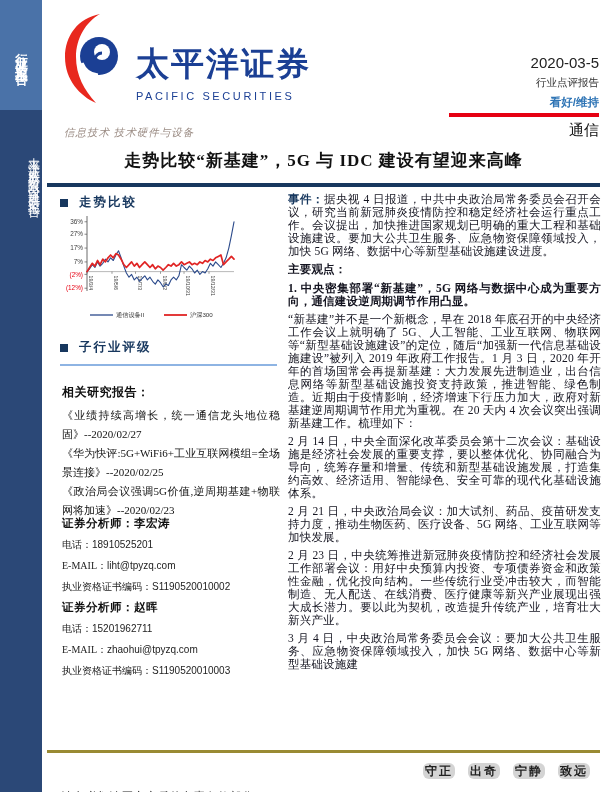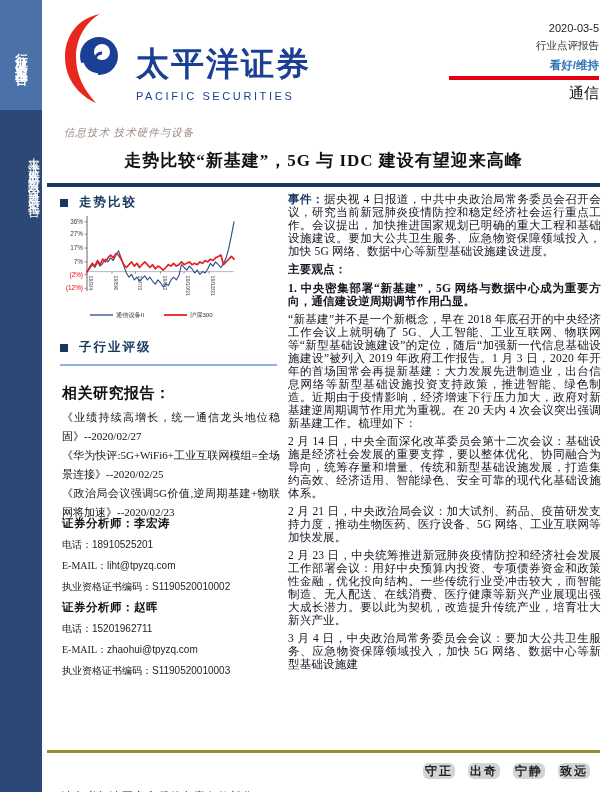--- a/index.html
+++ b/index.html
@@ -20,21 +20,21 @@
   .logo-row{position:absolute;left:62px;top:12px;display:flex;align-items:flex-start;}
   .logo-mark{width:64px;height:92px;}
   .logo-txt{margin:24px 0 0 10px;}
   .logo-cn{font-size:33px;font-weight:bold;color:#1b3f94;letter-spacing:2px;
            font-family:"Liberation Sans","DejaVu Sans",sans-serif;margin-top:6px;}
   .logo-en{font-size:11px;color:#1b3f94;letter-spacing:2.6px;margin-top:3px;
            font-family:"Liberation Sans","DejaVu Sans",sans-serif;}
 
   .meta{position:absolute;right:13px;top:22px;text-align:right;width:170px;
         font-family:"Liberation Sans","DejaVu Sans",sans-serif;}
-  .meta-date{font-size:11px;color:#222;}
+  .meta-date{font-size:15px;color:#222;margin-top:32px;}
   .meta-type{font-size:10.5px;color:#333;margin-top:5px;}
   .meta-rating{font-size:11.5px;color:#2e74b5;font-weight:bold;margin-top:5px;}
   .meta-rule{height:3.5px;background:#e60012;width:150px;margin:3px 0 0 auto;}
   .meta-industry{font-size:15px;color:#111;margin-top:4px;}
 
   .category{position:absolute;left:64px;top:126px;font-size:10.5px;color:#9b8c84;letter-spacing:1px;font-style:italic;}
   .doc-title{position:absolute;left:47px;right:12px;top:149px;text-align:center;
              font-size:17px;font-weight:bold;color:#111;letter-spacing:1px;}
   .navy-rule{position:absolute;left:47px;right:12px;top:183px;height:4px;background:#17375e;}
 
@@ -43,21 +43,21 @@
   .sec-sq{width:8px;height:8px;background:#17375e;flex:0 0 auto;}
   .sec-label{font-size:12.5px;font-weight:bold;color:#17375e;letter-spacing:2px;}
   #sec-trend{top:194px;}
   #sec-subsector{top:339px;}
   .sub-divider{position:absolute;left:60px;top:364px;width:217px;height:2px;background:#8eb4e3;}
 
   .chart-box{position:absolute;left:52px;top:211px;width:192px;height:112px;}
   .chart-box svg{width:100%;height:100%;}
 
   .related{position:absolute;left:62px;top:384px;width:218px;}
-  .related-title{font-size:15px;font-weight:bold;color:#111;margin-bottom:5px;letter-spacing:0.5px;}
+  .related-title{font-size:12px;font-weight:bold;color:#111;margin-bottom:5px;letter-spacing:0.5px;}
   .related-item{font-size:11px;line-height:1.72;color:#111;text-align:justify;}
 
   .analysts{position:absolute;left:62px;top:510px;width:220px;}
   .an-name{font-size:11.5px;font-weight:bold;color:#111;margin-top:6px;letter-spacing:0.5px;}
   .an-row{font-size:10px;color:#222;margin-top:7px;}
   .an-row .val{font-family:"Liberation Sans","DejaVu Sans",sans-serif;font-size:10px;color:#222;}
 
   
   .main-col{position:absolute;left:288px;top:193px;width:313px;}
   .main-col p{margin:0 0 5px 0;font-size:11.5px;line-height:13px;text-align:justify;

